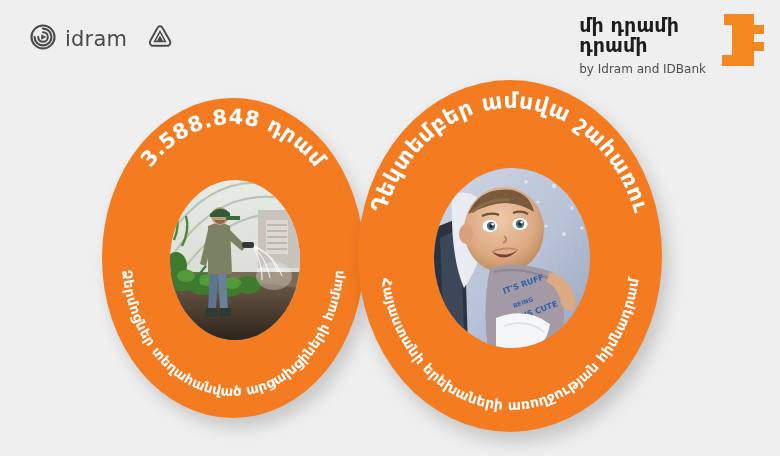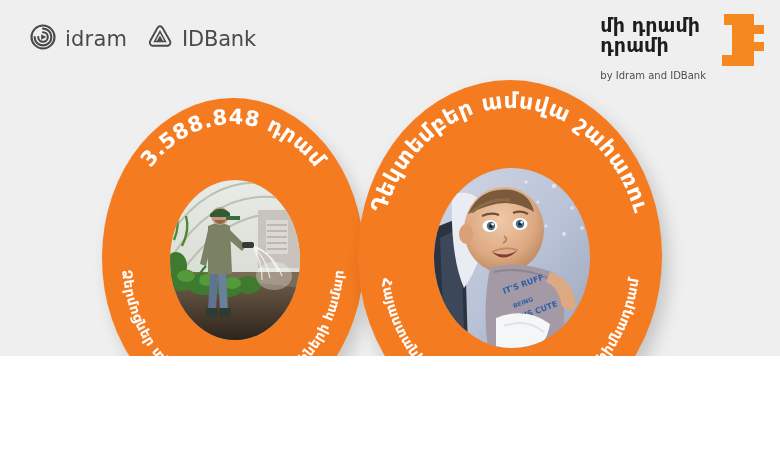--- a/index.html
+++ b/index.html
@@ -3,21 +3,21 @@
 <meta charset="utf-8">
 <style>
   html, body {
     margin: 0;
     padding: 0;
     background: #ffffff;
   }
   #stage {
     position: relative;
     width: 780px;
-    height: 356px;
+    height: 456px;
     background: #efefef;
     overflow: hidden;
     font-family: "DejaVu Sans", "Liberation Sans", sans-serif;
   }
 
   
   #header-bar {
     position: absolute;
     left: 0; top: 0;
     width: 780px; height: 92px;
@@ -54,22 +54,22 @@
   }
   .campaign-line {
     font-size: 19px;
     font-weight: bold;
     color: #1d1d1d;
     line-height: 1.05;
     letter-spacing: 0.1px;
     white-space: nowrap;
   }
   #campaign-byline {
-    margin-top: 14px;
-    font-size: 10px;
+    margin-top: 6px;
+    font-size: 12px;
     color: #4d4d4d;
     white-space: nowrap;
   }
 
   
   .badge {
     position: absolute;
     border-radius: 50%;
   }
   #badge-left {
@@ -132,21 +132,20 @@
     </div>
 
     <div class="brand-group" id="idbank-brand">
       <span>
         <svg width="26" height="26" viewBox="0 0 26 26">
           <path d="M13 2.2 C14.2 2.2 15 3 15.6 4 L23 17 C23.9 18.6 23.3 20.6 21.6 21.4 C21.1 21.7 20.6 21.8 20 21.8 L6 21.8 C4.2 21.8 2.8 20.4 2.8 18.6 C2.8 18.1 2.9 17.5 3.2 17 L10.4 4 C11 3 11.8 2.2 13 2.2 Z" fill="none" stroke="#4a4a4a" stroke-width="1.9"></path>
           <path d="M13 7.6 L18.4 17.4 L7.6 17.4 Z" fill="none" stroke="#4a4a4a" stroke-width="1.5"></path>
           <path d="M13 11.4 L16.1 17.0 L9.9 17.0 Z" fill="#4a4a4a"></path>
         </svg>
       </span>
-      <span class="brand-word">IDBank</span>
     </div>
 
     <div id="campaign-lockup">
       <div id="campaign-text-block">
         <div class="campaign-line">մի դրամի</div>
         <div class="campaign-line">դրամի</div>
         <div id="campaign-byline">by Idram and IDBank</div>
       </div>
       <span>
         <svg width="52" height="58" viewBox="0 0 52 58">

